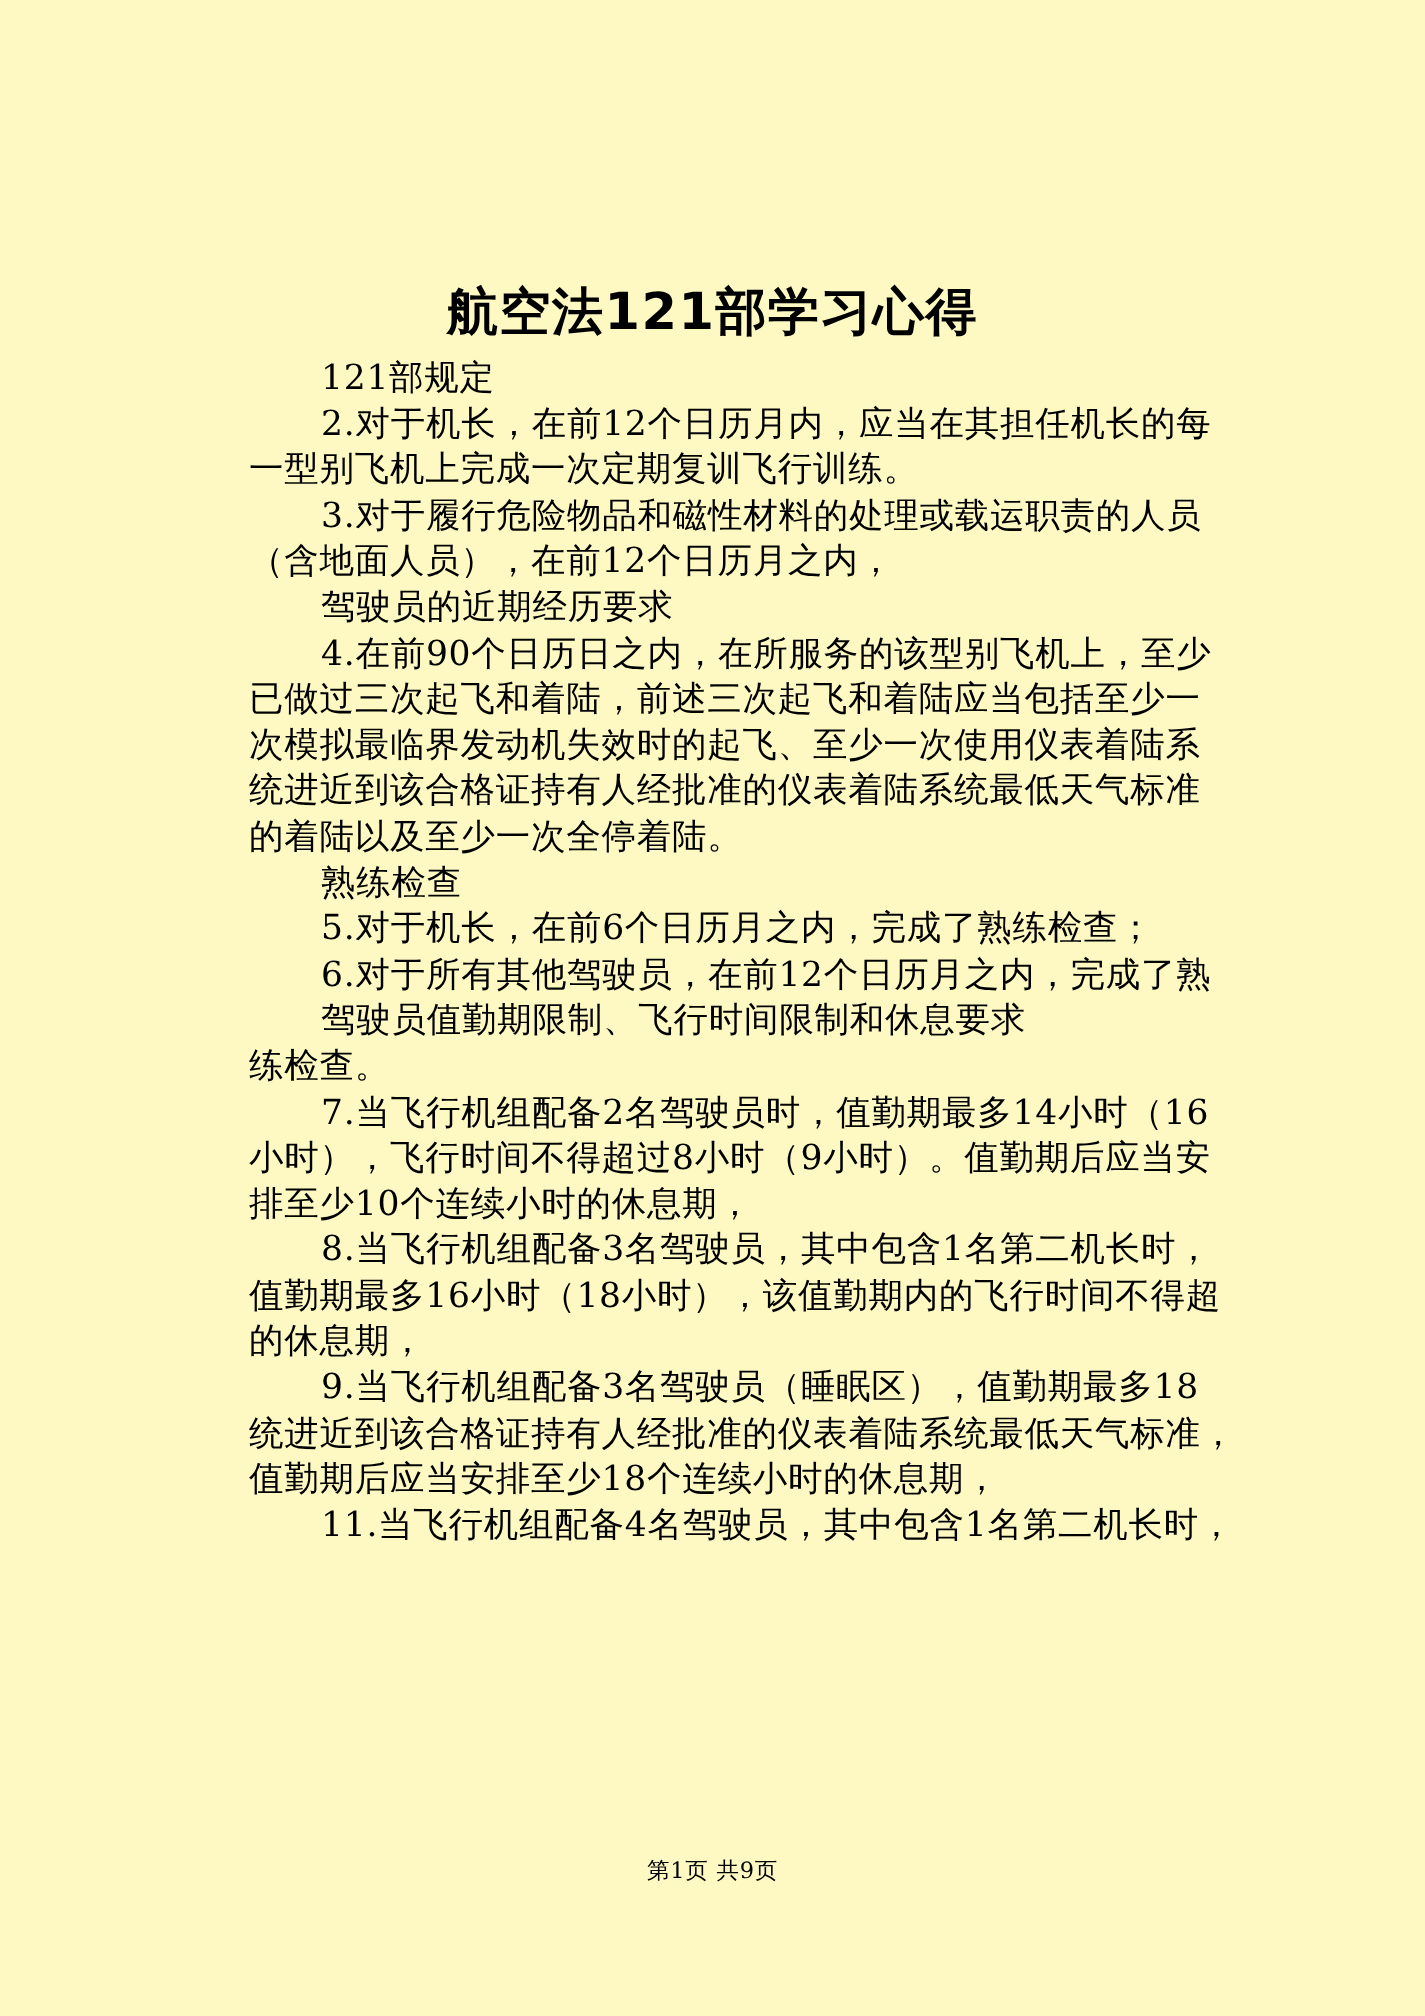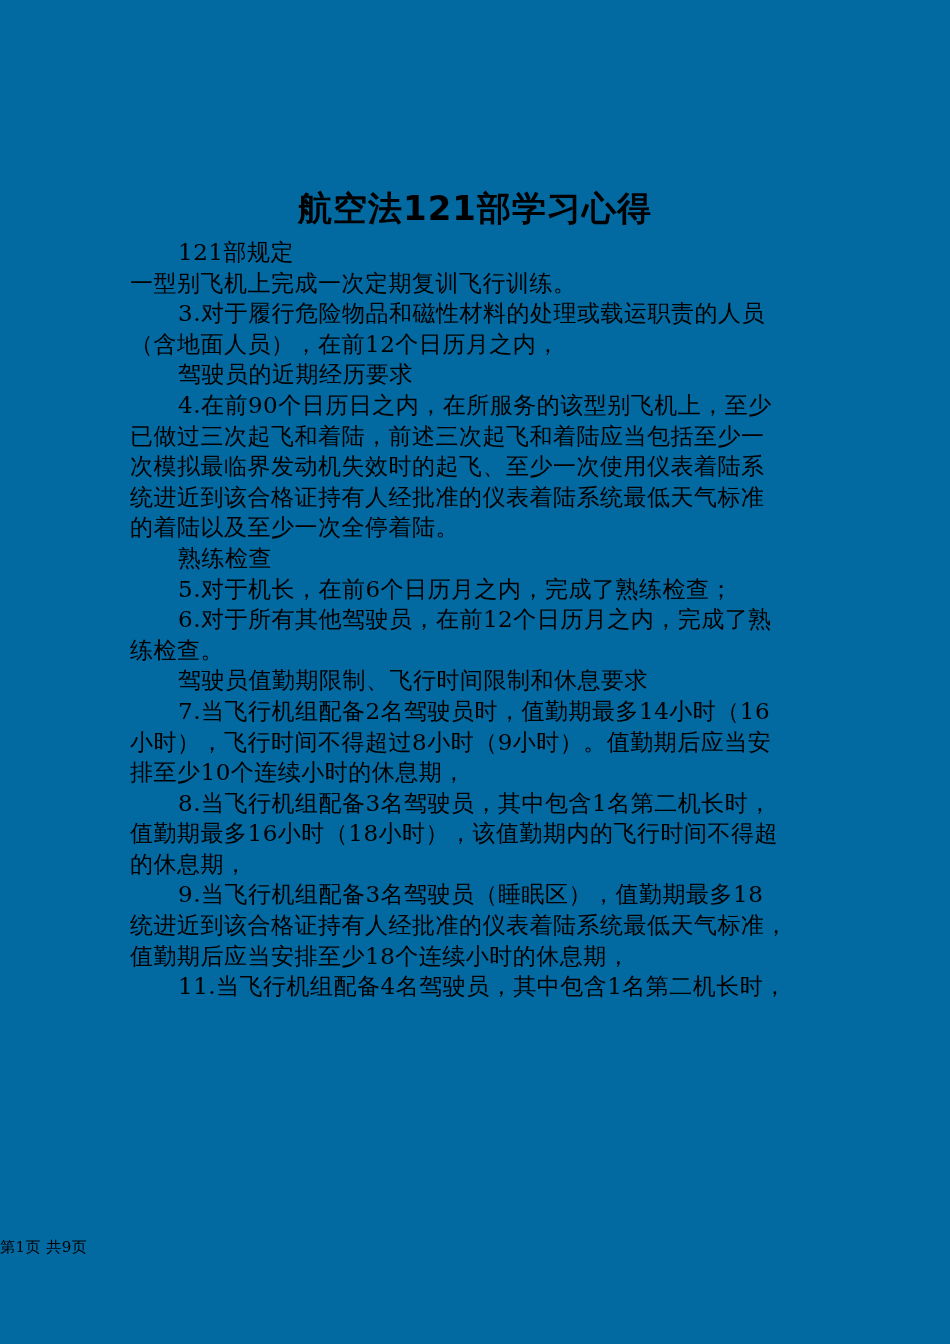--- a/index.html
+++ b/index.html
@@ -1,50 +1,51 @@
 <!DOCTYPE html>
 <html><head>
 <meta charset="utf-8">
 <style>
   html, body { margin: 0; padding: 0; background: #ffffff; }
   body { width: 950px; height: 1344px; position: relative; overflow: hidden;
          font-family: "DejaVu Serif", "Liberation Serif", serif; color: #000; }
-  .page { position: absolute; left: 0; top: 0; width: 950px; height: 1344px; background: #0369a1; text-decoration: underline; }
+  .page { position: absolute; left: 0; top: 0; width: 950px; height: 1344px; background: #fef9c3; text-decoration: underline; }
   .title { position: absolute; left: 0; width: 950px; top: 184px; text-align: center;
            font-size: 34px; font-weight: bold; letter-spacing: 1px; line-height: 48px;
            font-family: "DejaVu Sans", "Liberation Sans", sans-serif; }
   .body { position: absolute; left: 130px; top: 237px; width: 710px; }
-  .line { height: 30.6px; line-height: 30.6px; font-size: 23px; white-space: nowrap; letter-spacing: 0.5px; }
+  .line { height: 30.6px; line-height: 30.6px; font-size: 23px; white-space: nowrap; letter-spacing: 0.5px; margin-left: 36px; }
   .line.indent { padding-left: 48px; }
   .line.flush { padding-left: 0; }
-  .footer { position: absolute; left: 0; width: 950px; top: 1238px; text-align: left;
+  .footer { position: absolute; left: 0; width: 950px; top: 1238px; text-align: center;
             font-size: 15px; letter-spacing: 0.5px; }
 </style>
 </head>
 <body>
 
 <div class="page">
   <div class="title">航空法121部学习心得</div>
 
   <div class="body">
     <div class="line indent">121部规定</div>
+    <div class="line indent">2.对于机长，在前12个日历月内，应当在其担任机长的每</div>
     <div class="line flush">一型别飞机上完成一次定期复训飞行训练。</div>
     <div class="line indent">3.对于履行危险物品和磁性材料的处理或载运职责的人员</div>
     <div class="line flush">（含地面人员），在前12个日历月之内，</div>
     <div class="line indent">驾驶员的近期经历要求</div>
     <div class="line indent">4.在前90个日历日之内，在所服务的该型别飞机上，至少</div>
     <div class="line flush">已做过三次起飞和着陆，前述三次起飞和着陆应当包括至少一</div>
     <div class="line flush">次模拟最临界发动机失效时的起飞、至少一次使用仪表着陆系</div>
     <div class="line flush">统进近到该合格证持有人经批准的仪表着陆系统最低天气标准</div>
     <div class="line flush">的着陆以及至少一次全停着陆。</div>
     <div class="line indent">熟练检查</div>
     <div class="line indent">5.对于机长，在前6个日历月之内，完成了熟练检查；</div>
     <div class="line indent">6.对于所有其他驾驶员，在前12个日历月之内，完成了熟</div>
+    <div class="line indent">驾驶员值勤期限制、飞行时间限制和休息要求</div>
     <div class="line flush">练检查。</div>
-    <div class="line indent">驾驶员值勤期限制、飞行时间限制和休息要求</div>
     <div class="line indent">7.当飞行机组配备2名驾驶员时，值勤期最多14小时（16</div>
     <div class="line flush">小时），飞行时间不得超过8小时（9小时）。值勤期后应当安</div>
     <div class="line flush">排至少10个连续小时的休息期，</div>
     <div class="line indent">8.当飞行机组配备3名驾驶员，其中包含1名第二机长时，</div>
     <div class="line flush">值勤期最多16小时（18小时），该值勤期内的飞行时间不得超</div>
     <div class="line flush">的休息期，</div>
     <div class="line indent">9.当飞行机组配备3名驾驶员（睡眠区），值勤期最多18</div>
     <div class="line flush">统进近到该合格证持有人经批准的仪表着陆系统最低天气标准，</div>
     <div class="line flush">值勤期后应当安排至少18个连续小时的休息期，</div>
     <div class="line indent">11.当飞行机组配备4名驾驶员，其中包含1名第二机长时，</div>

